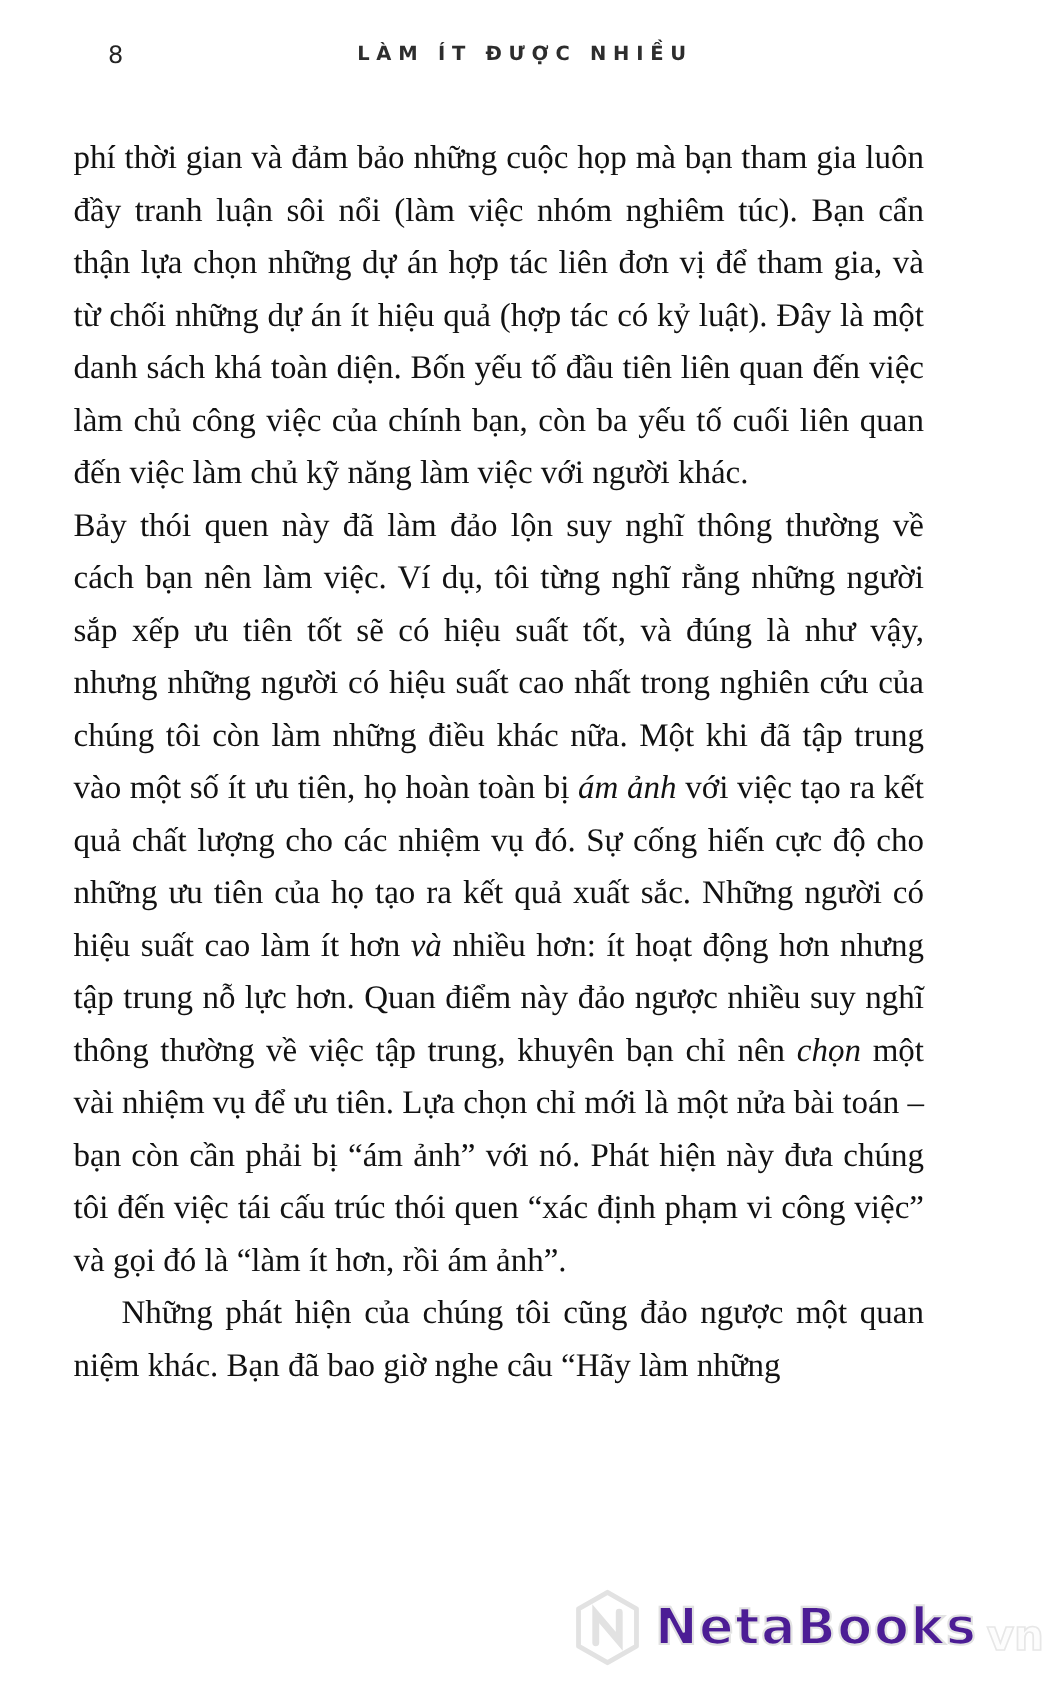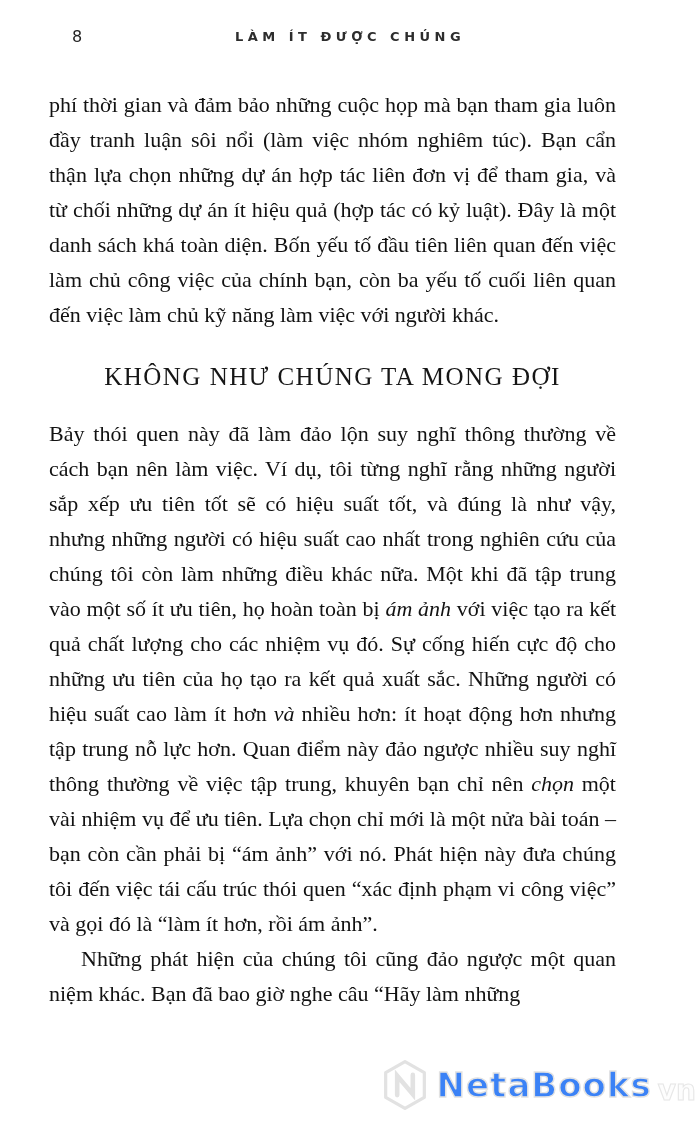--- a/index.html
+++ b/index.html
@@ -73,21 +73,21 @@
     display: flex;
     align-items: center;
     gap: 9px;
   }
   .wm-logo { display: block; }
   .wm-word {
     font-family: "DejaVu Sans", sans-serif;
     font-size: 34px;
     font-weight: bold;
     letter-spacing: 1px;
-    color: #3b82f6;
+    color: #4c1d95;
     -webkit-text-stroke: 1.4px #e2e2e2;
     text-shadow: 0 0 1px #ececec;
   }
   .wm-suffix {
     font-family: "DejaVu Sans", sans-serif;
     font-size: 28px;
     font-weight: bold;
     color: #fdfdfd;
     -webkit-text-stroke: 1.1px #e7e7e7;
     align-self: flex-end;
@@ -95,26 +95,25 @@
     margin-left: -3px;
   }
 </style>
 </head>
 <body>
 
 <div class="page">
 
   <header class="running-header">
     <span class="page-num">8</span>
-    <span class="running-title">LÀM ÍT ĐƯỢC CHÚNG</span>
+    <span class="running-title">LÀM ÍT ĐƯỢC NHIỀU</span>
   </header>
 
   <main class="text-block">
       <p class="para"><span>phí thời gian và đảm bảo những cuộc họp mà bạn tham gia luôn đầy tranh luận sôi nổi (làm việc nhóm nghiêm túc). Bạn cẩn thận lựa chọn những dự án hợp tác liên đơn vị để tham gia, và từ chối những dự án ít hiệu quả (hợp tác có kỷ luật). Đây là một danh sách khá toàn diện. Bốn yếu tố đầu tiên liên quan đến việc làm chủ công việc của chính bạn, còn ba yếu tố cuối liên quan đến việc làm chủ kỹ năng làm việc với người khác.</span></p>
-      <h2 class="heading">KHÔNG NHƯ CHÚNG TA MONG ĐỢI</h2>
       <p class="para"><span>Bảy thói quen này đã làm đảo lộn suy nghĩ thông thường về cách bạn nên làm việc. Ví dụ, tôi từng nghĩ rằng những người sắp xếp ưu tiên tốt sẽ có hiệu suất tốt, và đúng là như vậy, nhưng những người có hiệu suất cao nhất trong nghiên cứu của chúng tôi còn làm những điều khác nữa. Một khi đã tập trung vào một số ít ưu tiên, họ hoàn toàn bị </span><em>ám ảnh</em><span> với việc tạo ra kết quả chất lượng cho các nhiệm vụ đó. Sự cống hiến cực độ cho những ưu tiên của họ tạo ra kết quả xuất sắc. Những người có hiệu suất cao làm ít hơn </span><em>và</em><span> nhiều hơn: ít hoạt động hơn nhưng tập trung nỗ lực hơn. Quan điểm này đảo ngược nhiều suy nghĩ thông thường về việc tập trung, khuyên bạn chỉ nên </span><em>chọn</em><span> một vài nhiệm vụ để ưu tiên. Lựa chọn chỉ mới là một nửa bài toán – bạn còn cần phải bị “ám ảnh” với nó. Phát hiện này đưa chúng tôi đến việc tái cấu trúc thói quen “xác định phạm vi công việc” và gọi đó là “làm ít hơn, rồi ám ảnh”.</span></p>
       <p class="para indent"><span>Những phát hiện của chúng tôi cũng đảo ngược một quan niệm khác. Bạn đã bao giờ nghe câu “Hãy làm những</span></p>
     </main>
 
   <div class="watermark">
     <svg class="wm-logo" width="46" height="52" viewBox="0 0 100 112" aria-hidden="true">
       <path d="M50 5 L92 29 L92 83 L50 107 L8 83 L8 29 Z" fill="#ffffff" stroke="#e2e2e2" stroke-width="7" stroke-linejoin="round"></path>
       <path d="M33 78 L33 36 L67 76 L67 34" fill="none" stroke="#e2e2e2" stroke-width="10" stroke-linecap="round" stroke-linejoin="miter"></path>
     </svg>
     <span class="wm-word">NetaBooks</span>

